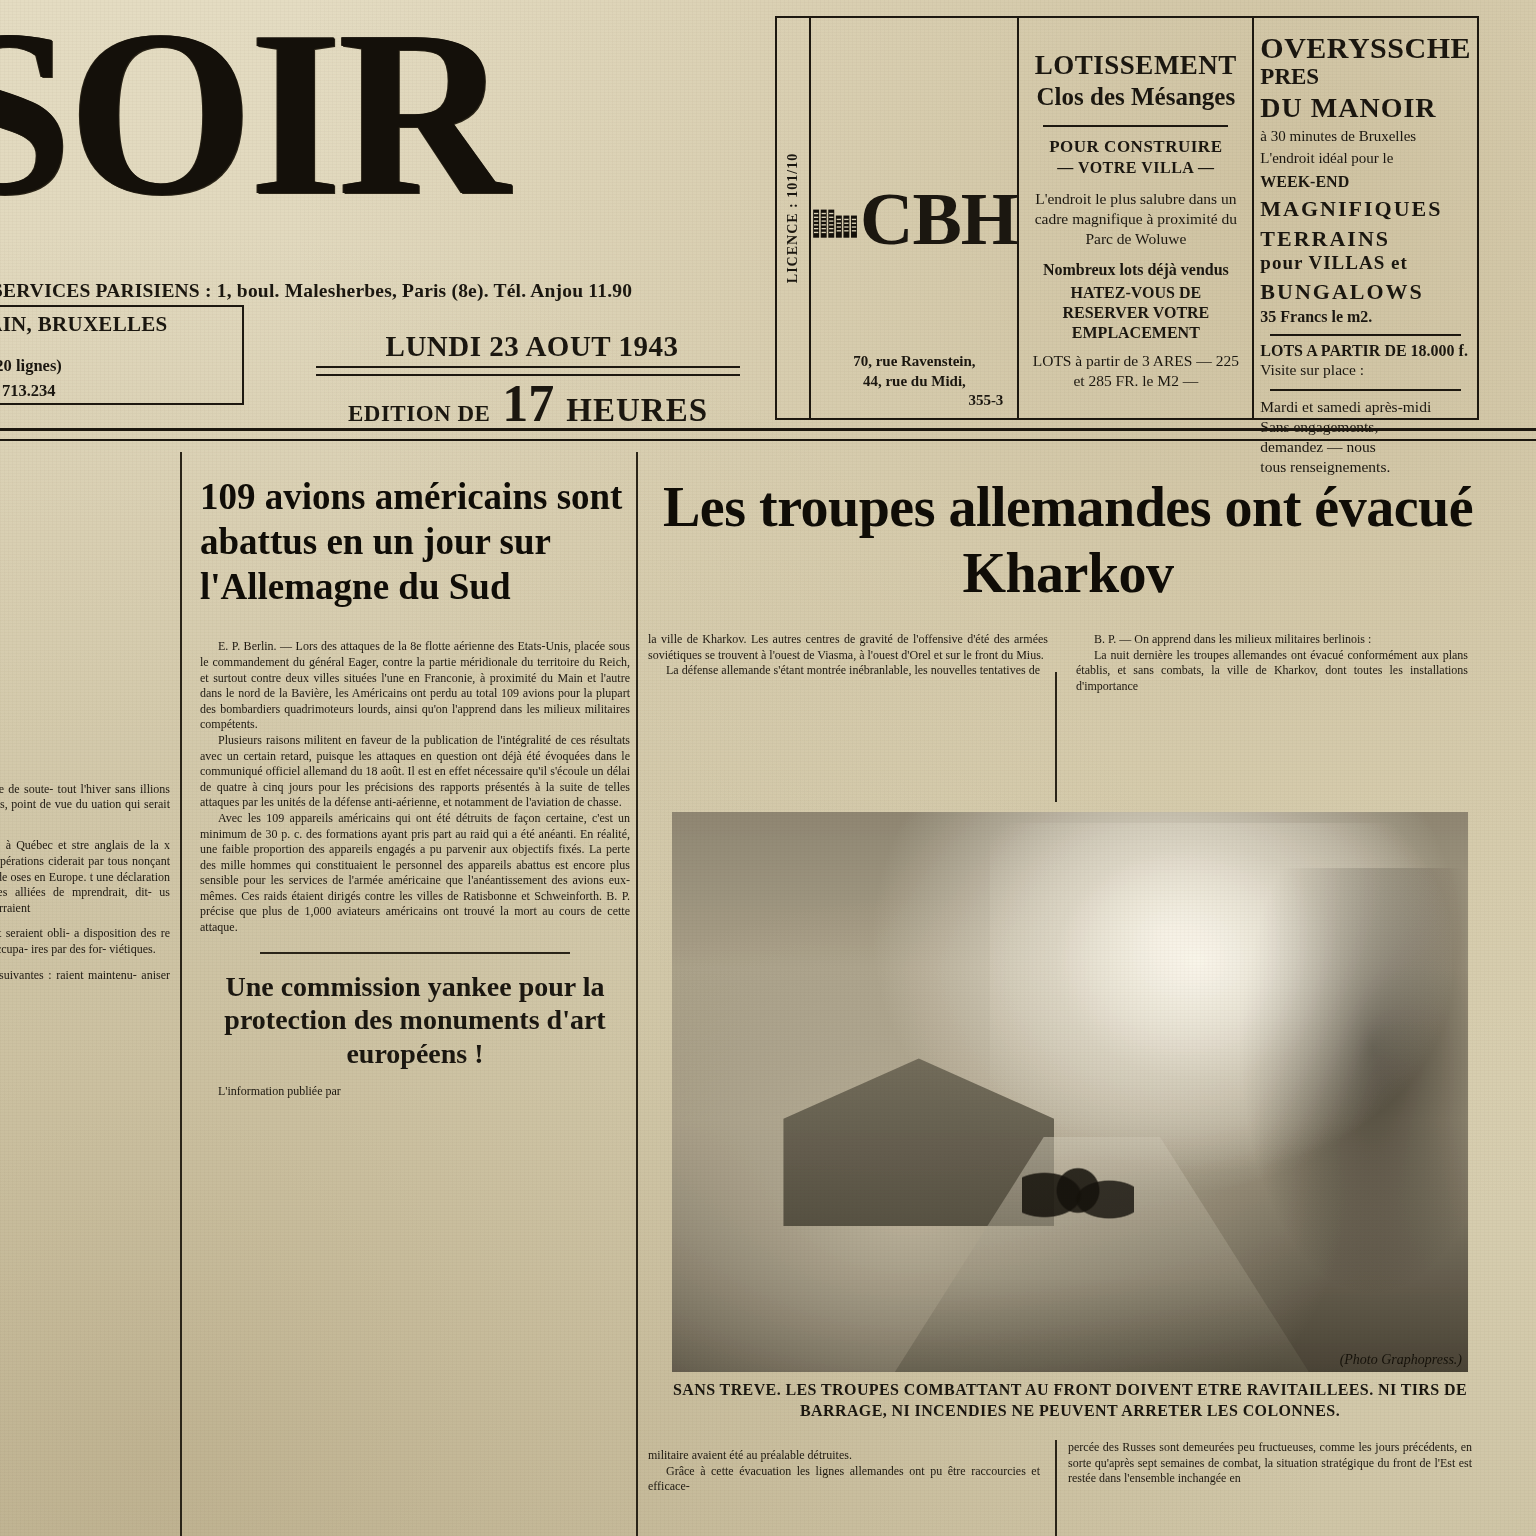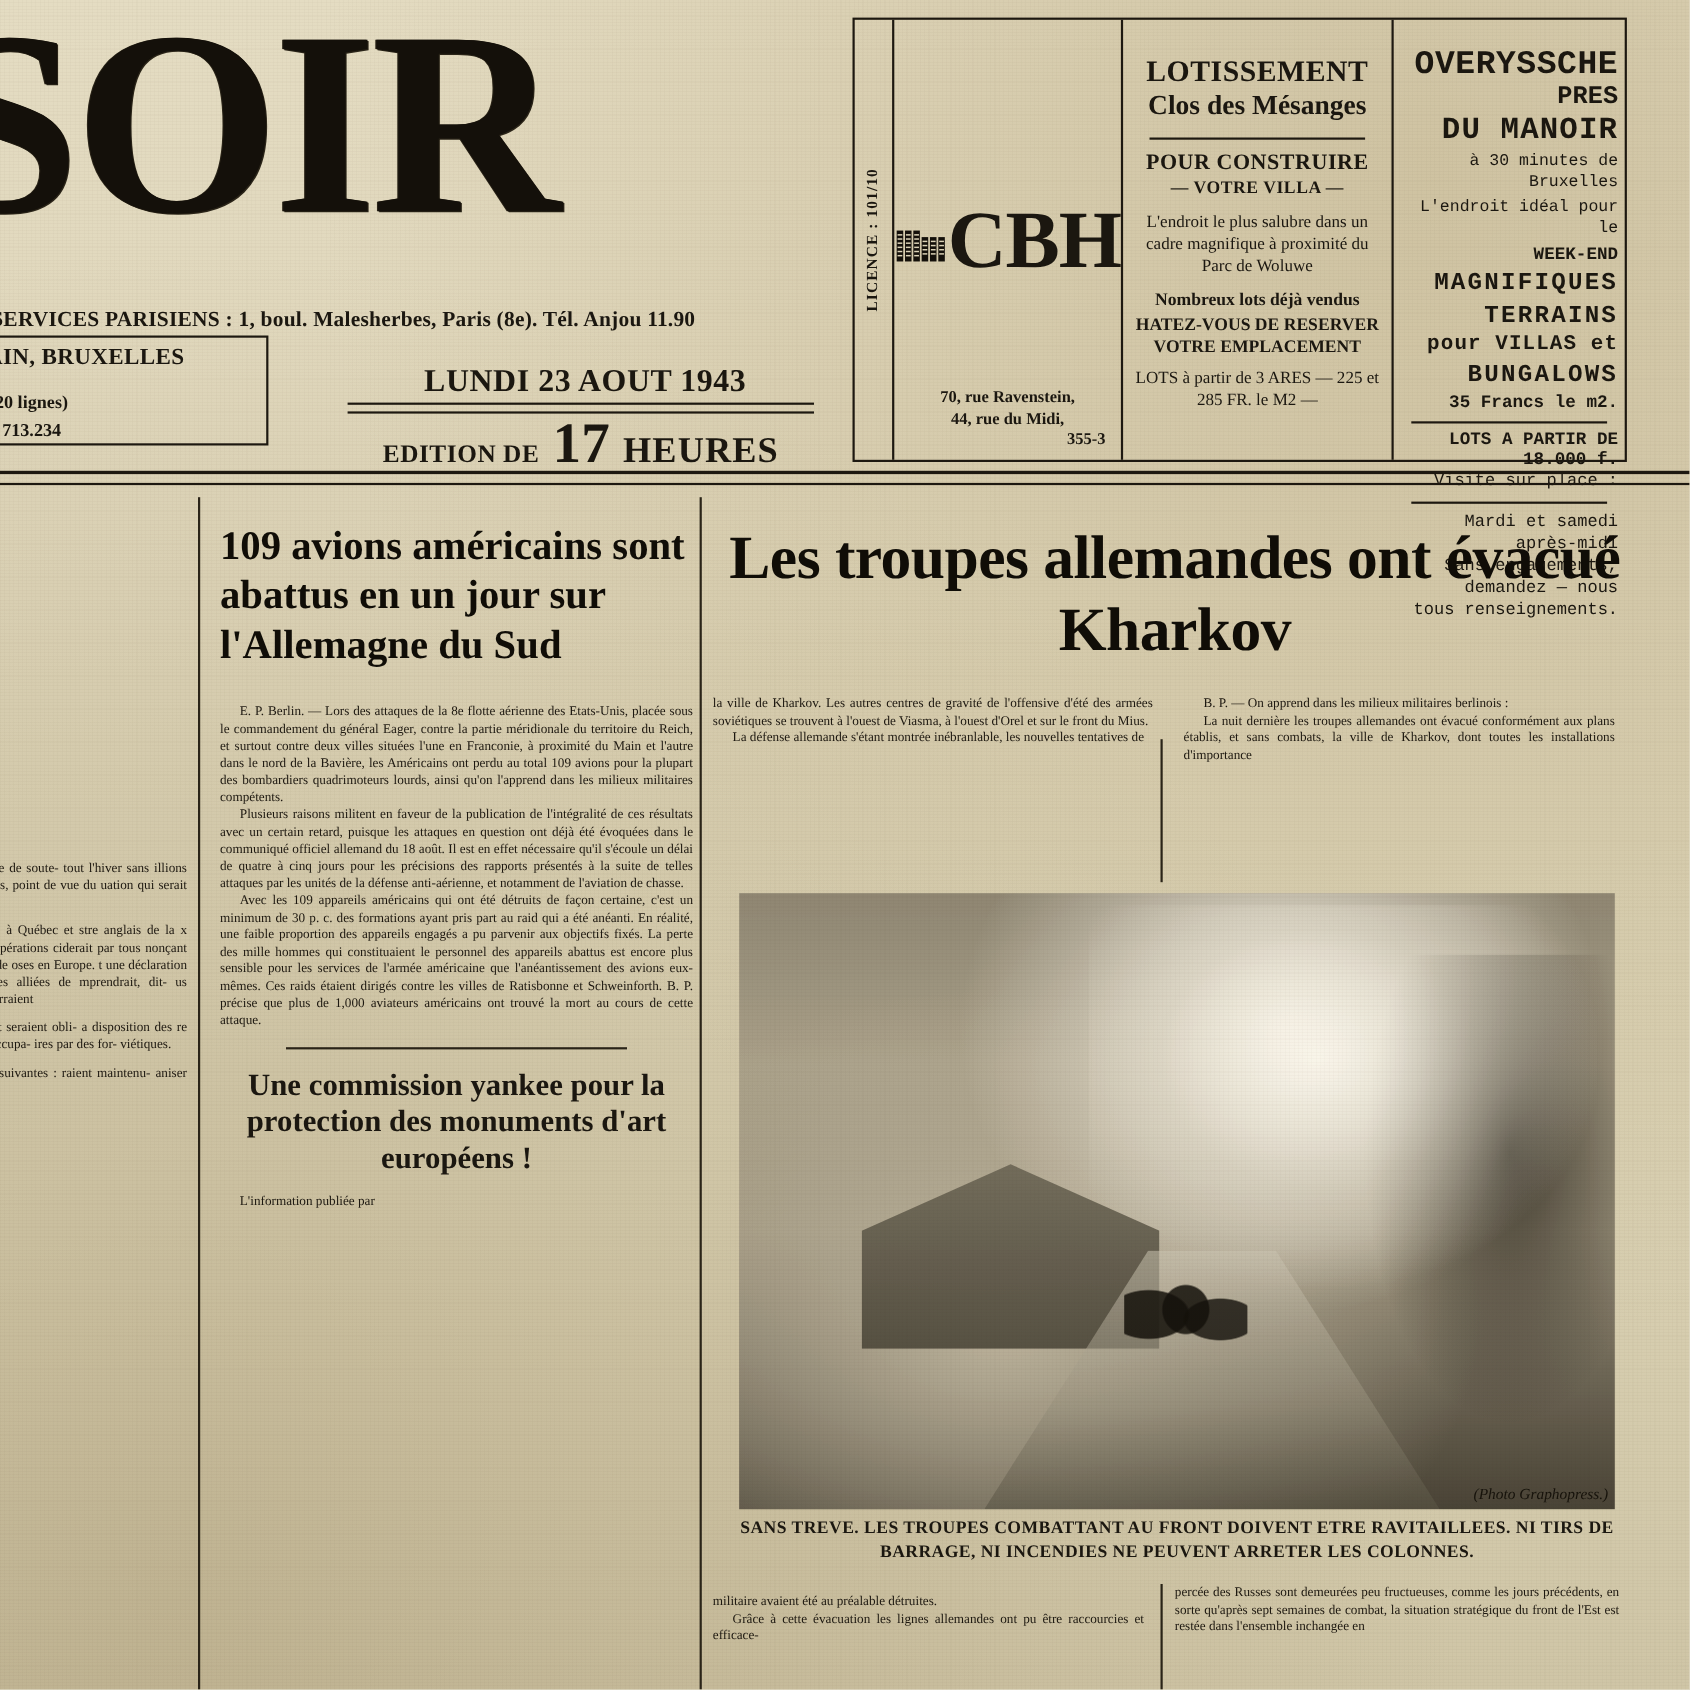--- a/index.html
+++ b/index.html
@@ -95,28 +95,28 @@
     position:absolute;bottom:8px;left:0;width:100%;text-align:center;
     font-size:15px;font-weight:bold;line-height:1.28;
   }
   .cbh-addr .r{text-align:right;padding-right:14px;}
   .ad-lot{
     width:232px;border-right:2px solid #1d1810;position:relative;text-align:center;padding:0 6px;
   }
   .lot-t1{font-size:27px;font-weight:bold;letter-spacing:.5px;margin-top:32px;}
   .lot-t2{font-size:25px;font-weight:bold;margin-top:2px;}
   .lot-hr{height:2px;background:#1d1810;margin:14px 18px 10px;}
-  .lot-t3{font-size:20px;font-weight:bold;letter-spacing:.5px;}
+  .lot-t3{font-size:17px;font-weight:bold;letter-spacing:.5px;}
   .lot-t4{font-size:16px;font-weight:bold;letter-spacing:.5px;margin-top:2px;}
   .lot-p{font-size:15.5px;line-height:1.3;margin-top:12px;}
   .lot-b1{font-size:16px;font-weight:bold;margin-top:12px;}
   .lot-b2{font-size:16px;font-weight:bold;line-height:1.25;margin-top:4px;}
   .lot-b3{font-size:15.5px;line-height:1.25;margin-top:8px;}
   .ad-over{
-    flex:1;position:relative;text-align:right;padding:12px 6px;font-family:Liberation Mono, monospace;
+    flex:1;position:relative;text-align:left;padding:1px 6px;
   }
   .ov-t1{font-size:30px;font-weight:bold;letter-spacing:.5px;margin-top:14px;line-height:1.02;}
   .ov-t2{font-size:23px;font-weight:bold;}
   .ov-t3{font-size:28px;font-weight:bold;letter-spacing:1px;margin-top:2px;}
   .ov-s{font-size:15px;line-height:1.3;margin-top:3px;}
   .ov-b{font-size:22px;font-weight:bold;letter-spacing:2px;line-height:1.12;margin-top:6px;}
   .ov-b2{font-size:19px;font-weight:bold;letter-spacing:1px;}
   .ov-sm{font-size:16px;font-weight:bold;margin-top:4px;}
   .ov-hr{height:2px;background:#1d1810;margin:8px 10px 6px;}
   .ov-f{font-size:15.5px;line-height:1.3;}

